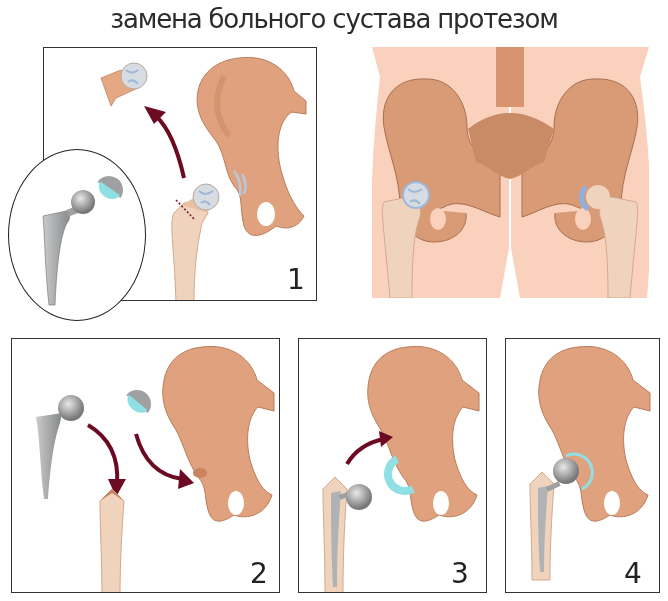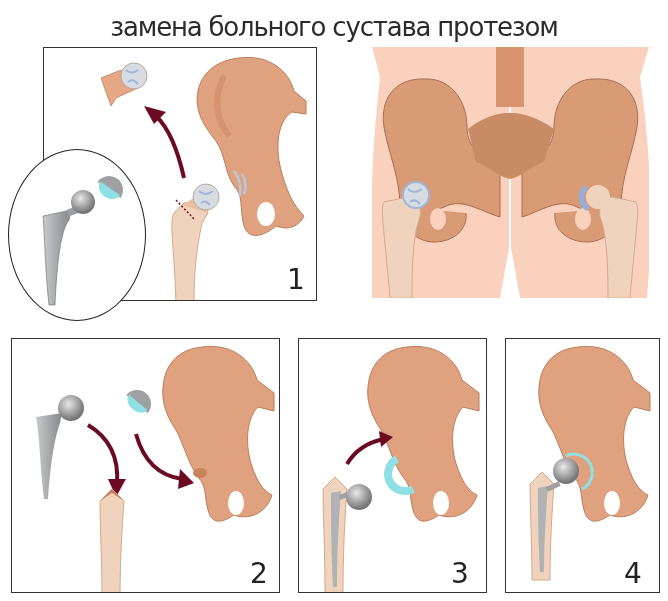--- a/index.html
+++ b/index.html
@@ -1,19 +1,19 @@
 <!DOCTYPE html>
 <html><head>
 <meta charset="utf-8">
 <style>
   * { box-sizing: border-box; margin: 0; padding: 0; }
   html, body { width: 668px; height: 601px; background: #ffffff; overflow: hidden; }
   body { position: relative; font-family: "DejaVu Sans", sans-serif; }
   .title {
-    position: absolute; left: 0; top: 12px; width: 668px; text-align: center;
+    position: absolute; left: 0; top: 4px; width: 668px; text-align: center;
     font-family: "DejaVu Sans", sans-serif; font-size: 26px; color: #2b2b2b;
     letter-spacing: -1.2px; font-weight: normal;
   }
   .panel { position: absolute; border: 1.5px solid #333; background: #fff; overflow: hidden; }
   .num {
     position: absolute; font-family: "DejaVu Sans", sans-serif; font-size: 28px;
     color: #222; font-weight: normal; line-height: 1;
   }
   svg { position: absolute; left: 0; top: 0; }
   .abs { position: absolute; }

